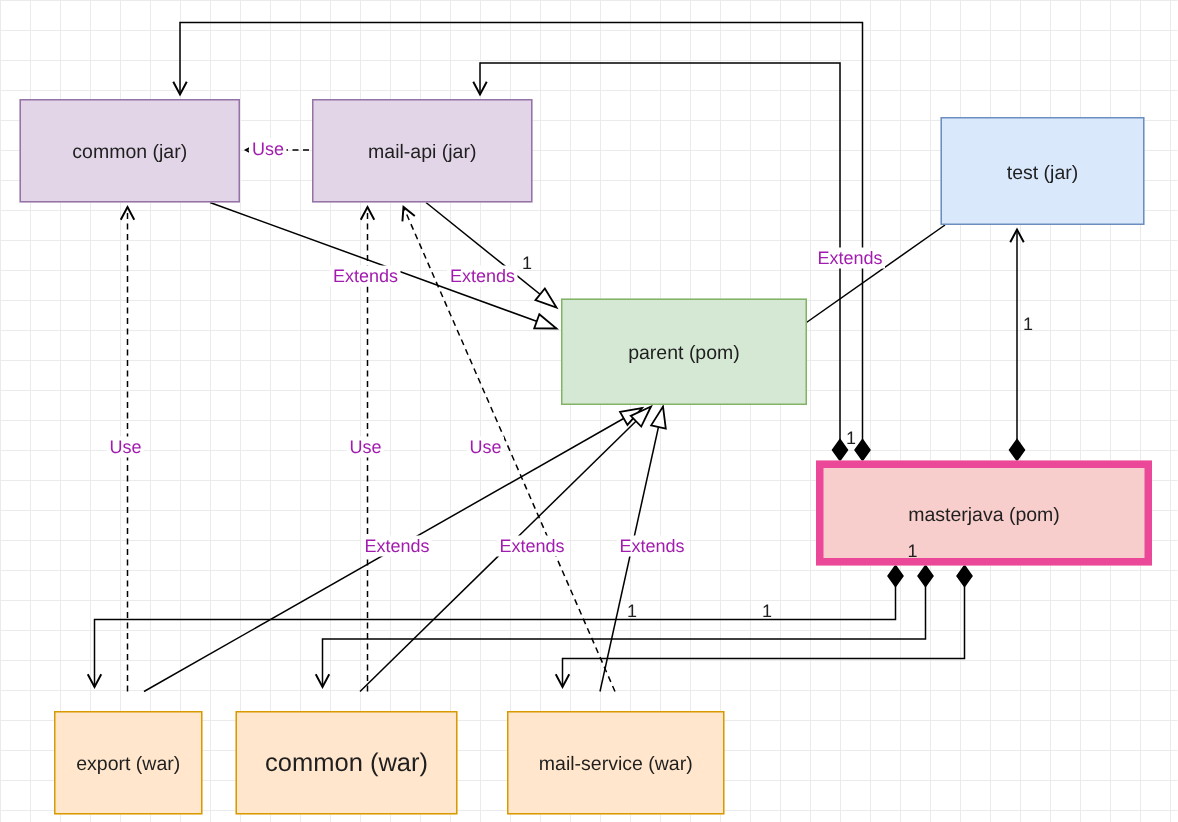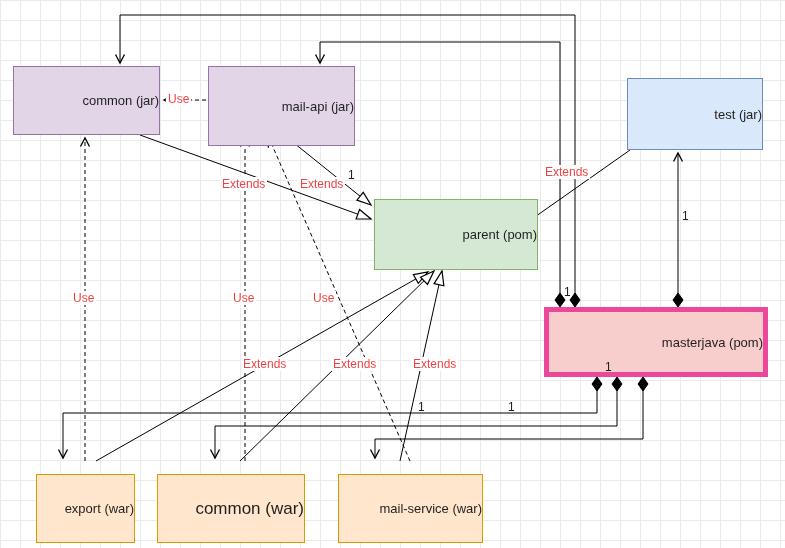--- a/index.html
+++ b/index.html
@@ -7,32 +7,32 @@
     width:785px;height:548px;overflow:hidden;position:relative;
     background-color:#ffffff;
     background-image:
       linear-gradient(to right, #ebebeb 1px, transparent 1px),
       linear-gradient(to bottom, #ebebeb 1px, transparent 1px);
     background-size:20px 20px;
     font-family:"Liberation Sans", sans-serif;
   }
   #edges{position:absolute;left:0;top:0;pointer-events:none;}
   .node{
-    position:absolute;display:flex;align-items:center;justify-content:flex-end;
+    position:absolute;display:flex;align-items:center;justify-content:center;
     font-size:13px;color:#1f1f1f;text-align:center;box-sizing:border-box;
     z-index:2;
   }
   .node.big{font-size:17px;}
   .purple{background:#E1D5E7;border:1px solid #9673A6;}
   .blue{background:#DAE8FC;border:1px solid #6C8EBF;}
   .green{background:#D5E8D4;border:1px solid #82B366;}
   .red{background:#F8CECC;border:5px solid #ec4899;}
   .orange{background:#FFE6CC;border:1px solid #D79B00;margin-top:13px;}
   .elabel{
-    position:absolute;font-size:12px;color:#ef4444;z-index:3;
+    position:absolute;font-size:12px;color:#a21caf;z-index:3;
     background:#ffffff;padding:0 2px;line-height:14px;white-space:nowrap;
   }
   .mult{
     position:absolute;font-size:12px;color:#1f1f1f;z-index:3;
     background:transparent;line-height:14px;
   }
 </style>
 </head>
 <body>
 
@@ -75,21 +75,21 @@
     <polygon points="597,377 602,384 597,391 592,384"></polygon>
     <polygon points="617,377 622,384 617,391 612,384"></polygon>
     <polygon points="643,377 648,384 643,391 638,384"></polygon>
   </g>
 </svg>
 
 <div class="node purple" style="left:13px;top:66px;width:147px;height:69px">
   <span>common (jar)</span>
 </div>
 
-<div class="node purple" style="left:208px;top:66px;width:147px;height:80px">
+<div class="node purple" style="left:208px;top:66px;width:147px;height:69px">
   <span>mail-api (jar)</span>
 </div>
 
 <div class="node blue" style="left:627px;top:78px;width:136px;height:72px">
   <span>test (jar)</span>
 </div>
 
 <div class="node green" style="left:374px;top:199px;width:164px;height:71px">
   <span>parent (pom)</span>
 </div>

